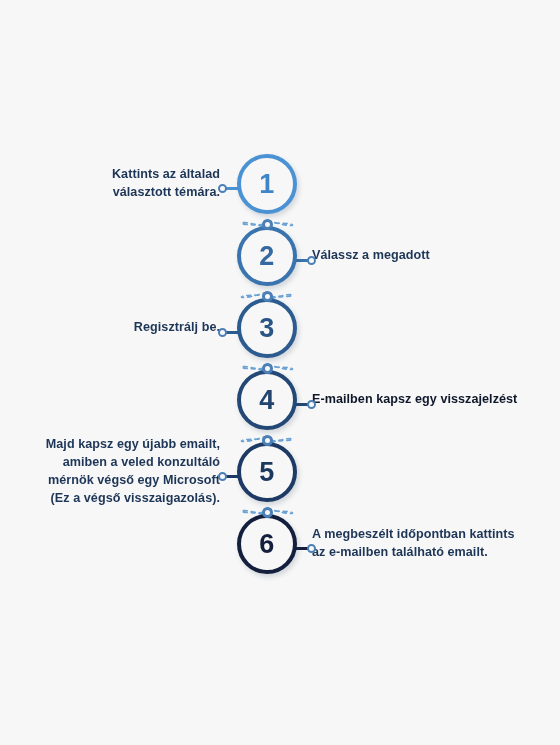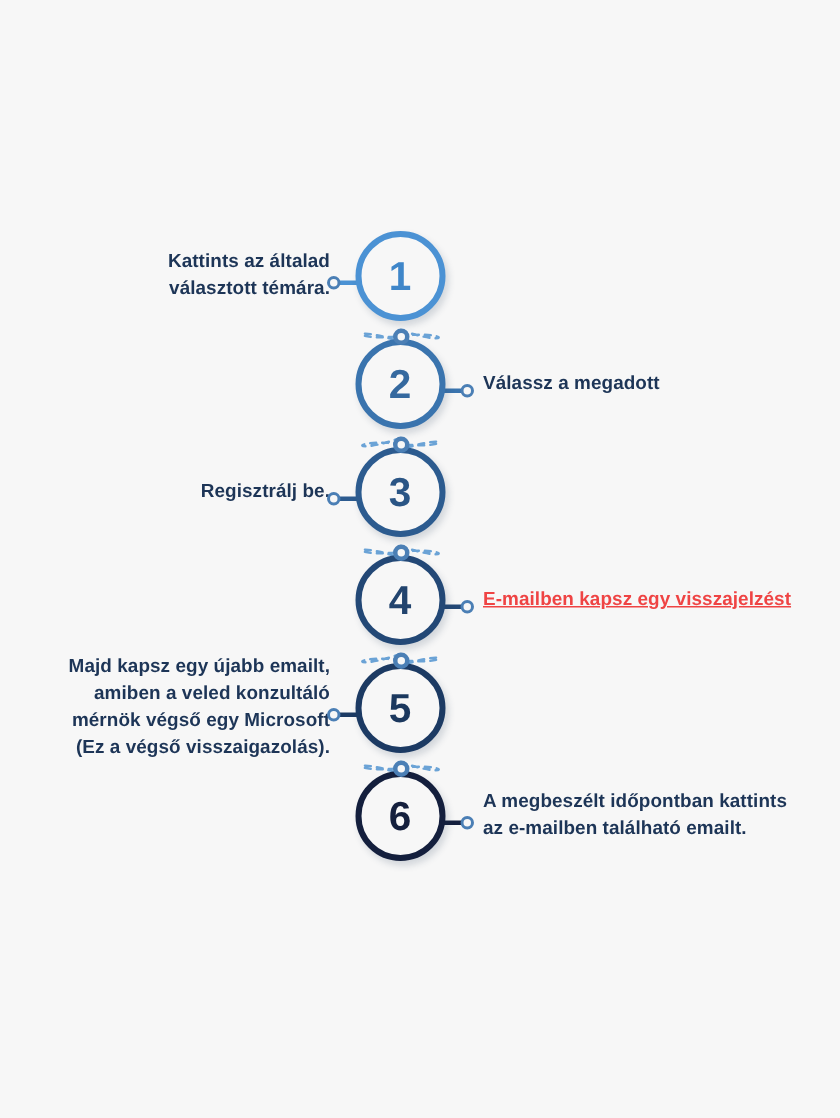--- a/index.html
+++ b/index.html
@@ -69,21 +69,21 @@
     line-height: 1.42;
     color: #1d3557;
     letter-spacing: 0.05px;
   }
   .step-text.side-left {
     left: 10px;
     text-align: right;
     align-items: flex-end;
   }
   .step-text.side-right {
-    left: 322px;
+    left: 312px;
     text-align: right;
     align-items: flex-start;
   }
   .step-text .line {
     white-space: nowrap;
   }
   .stub {
     position: absolute;
     top: -1.5px;
     height: 3px;
@@ -174,21 +174,21 @@
         </div>
       </div>
       <div class="step" style="top: 404px;">
         <div class="stub side-right">
           <div class="stub-bar" style="background: rgb(35, 72, 118);"></div>
           <div class="stub-ring" style="border-color: rgb(75, 127, 181);"></div>
         </div>
         <div class="step-circle" style="border-color: rgb(35, 72, 118);">
           <div class="step-number" style="color: rgb(34, 68, 110);">4</div>
         </div>
-        <div class="step-text side-right" style="color: #ef4444; text-decoration: underline;">
+        <div class="step-text side-right" style="color: #0f172a;">
           <div class="line">E-mailben kapsz egy visszajelzést</div>
         </div>
       </div>
       <div class="step" style="top: 476px;">
         <div class="stub side-left">
           <div class="stub-bar" style="background: rgb(28, 58, 99);"></div>
           <div class="stub-ring" style="border-color: rgb(75, 127, 181);"></div>
         </div>
         <div class="step-circle" style="border-color: rgb(28, 58, 99);">
           <div class="step-number" style="color: rgb(27, 56, 94);">5</div>

